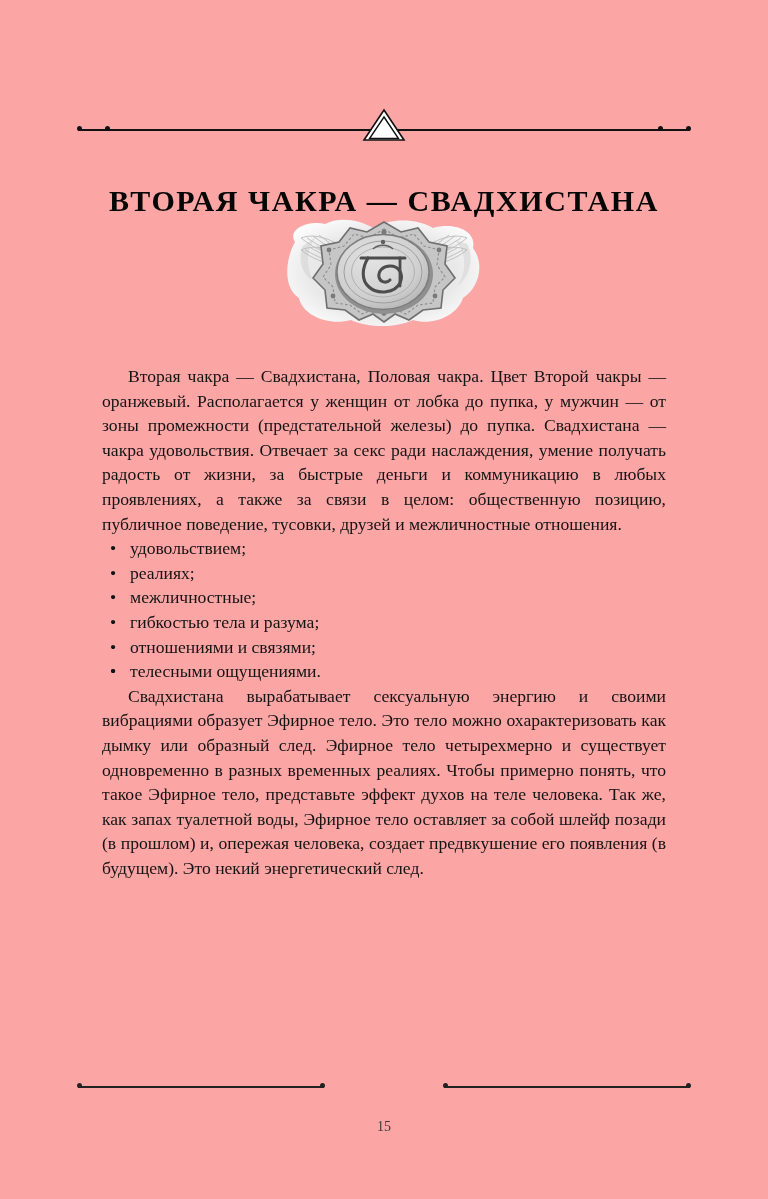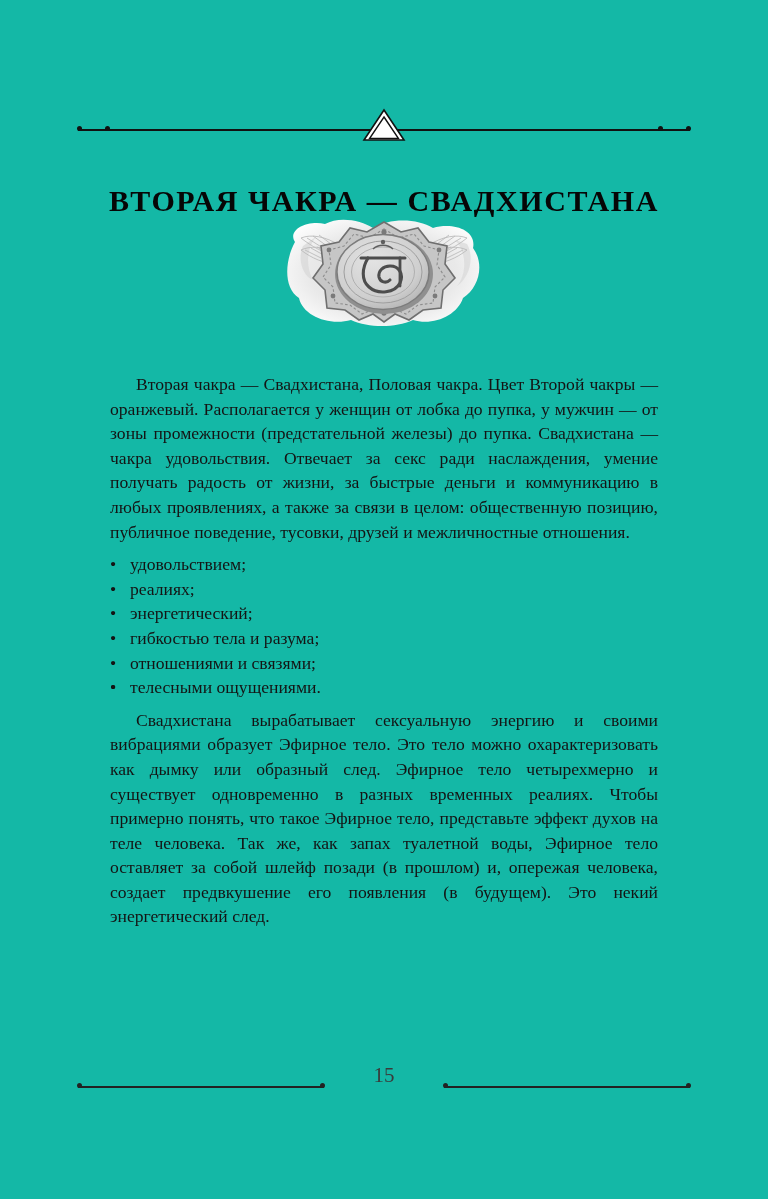--- a/index.html
+++ b/index.html
@@ -14,21 +14,21 @@
     position: relative;
     overflow: hidden;
     font-family: "Liberation Serif", "DejaVu Serif", serif;
     color: #141414;
     -webkit-font-smoothing: antialiased;
   }
 
   .page {
     position: absolute;
     inset: 0;
-    background: #14b8a6;
+    background: #fca5a5;
   }
 
   
   .header-ornament {
     position: absolute;
     left: 78px;
     right: 78px;
     top: 112px;
     height: 34px;
   }
@@ -90,21 +90,21 @@
   .chakra-figure svg { display: block; width: 100%; height: 100%; }
 
   
   .content {
     position: absolute;
     left: 102px;
     top: 364px;
     width: 564px;
   }
   p.body-par {
-    margin: 8px;
+    margin: 0;
     text-align: justify;
     text-justify: inter-word;
     font-size: 17.6px;
     line-height: 24.6px;
     text-indent: 26px;
     hyphens: manual;
     color: #141414;
   }
 
   ul.sphere-list {
@@ -154,23 +154,23 @@
   }
   .footer-ornament .fdot.l1 { left: -1px; }
   .footer-ornament .fdot.l2 { left: 242px; }
   .footer-ornament .fdot.r2 { right: 242px; }
   .footer-ornament .fdot.r1 { right: -1px; }
 
   .page-number {
     position: absolute;
     left: 0;
     right: 0;
-    top: 1064px;
+    top: 1116px;
     text-align: center;
-    font-size: 21px;
+    font-size: 14px;
     line-height: 22px;
     color: #3a3a3a;
     font-family: "Liberation Serif", "DejaVu Serif", serif;
   }
 </style>
 </head>
 <body>
 
 <div class="page">
 
@@ -274,21 +274,21 @@
       <li>
         <span class="bullet">•</span>
         <span>удовольствием;</span>
       </li>
       <li>
         <span class="bullet">•</span>
         <span>реалиях;</span>
       </li>
       <li>
         <span class="bullet">•</span>
-        <span>энергетический;</span>
+        <span>межличностные;</span>
       </li>
       <li>
         <span class="bullet">•</span>
         <span>гибкостью тела и разума;</span>
       </li>
       <li>
         <span class="bullet">•</span>
         <span>отношениями и связями;</span>
       </li>
       <li>

